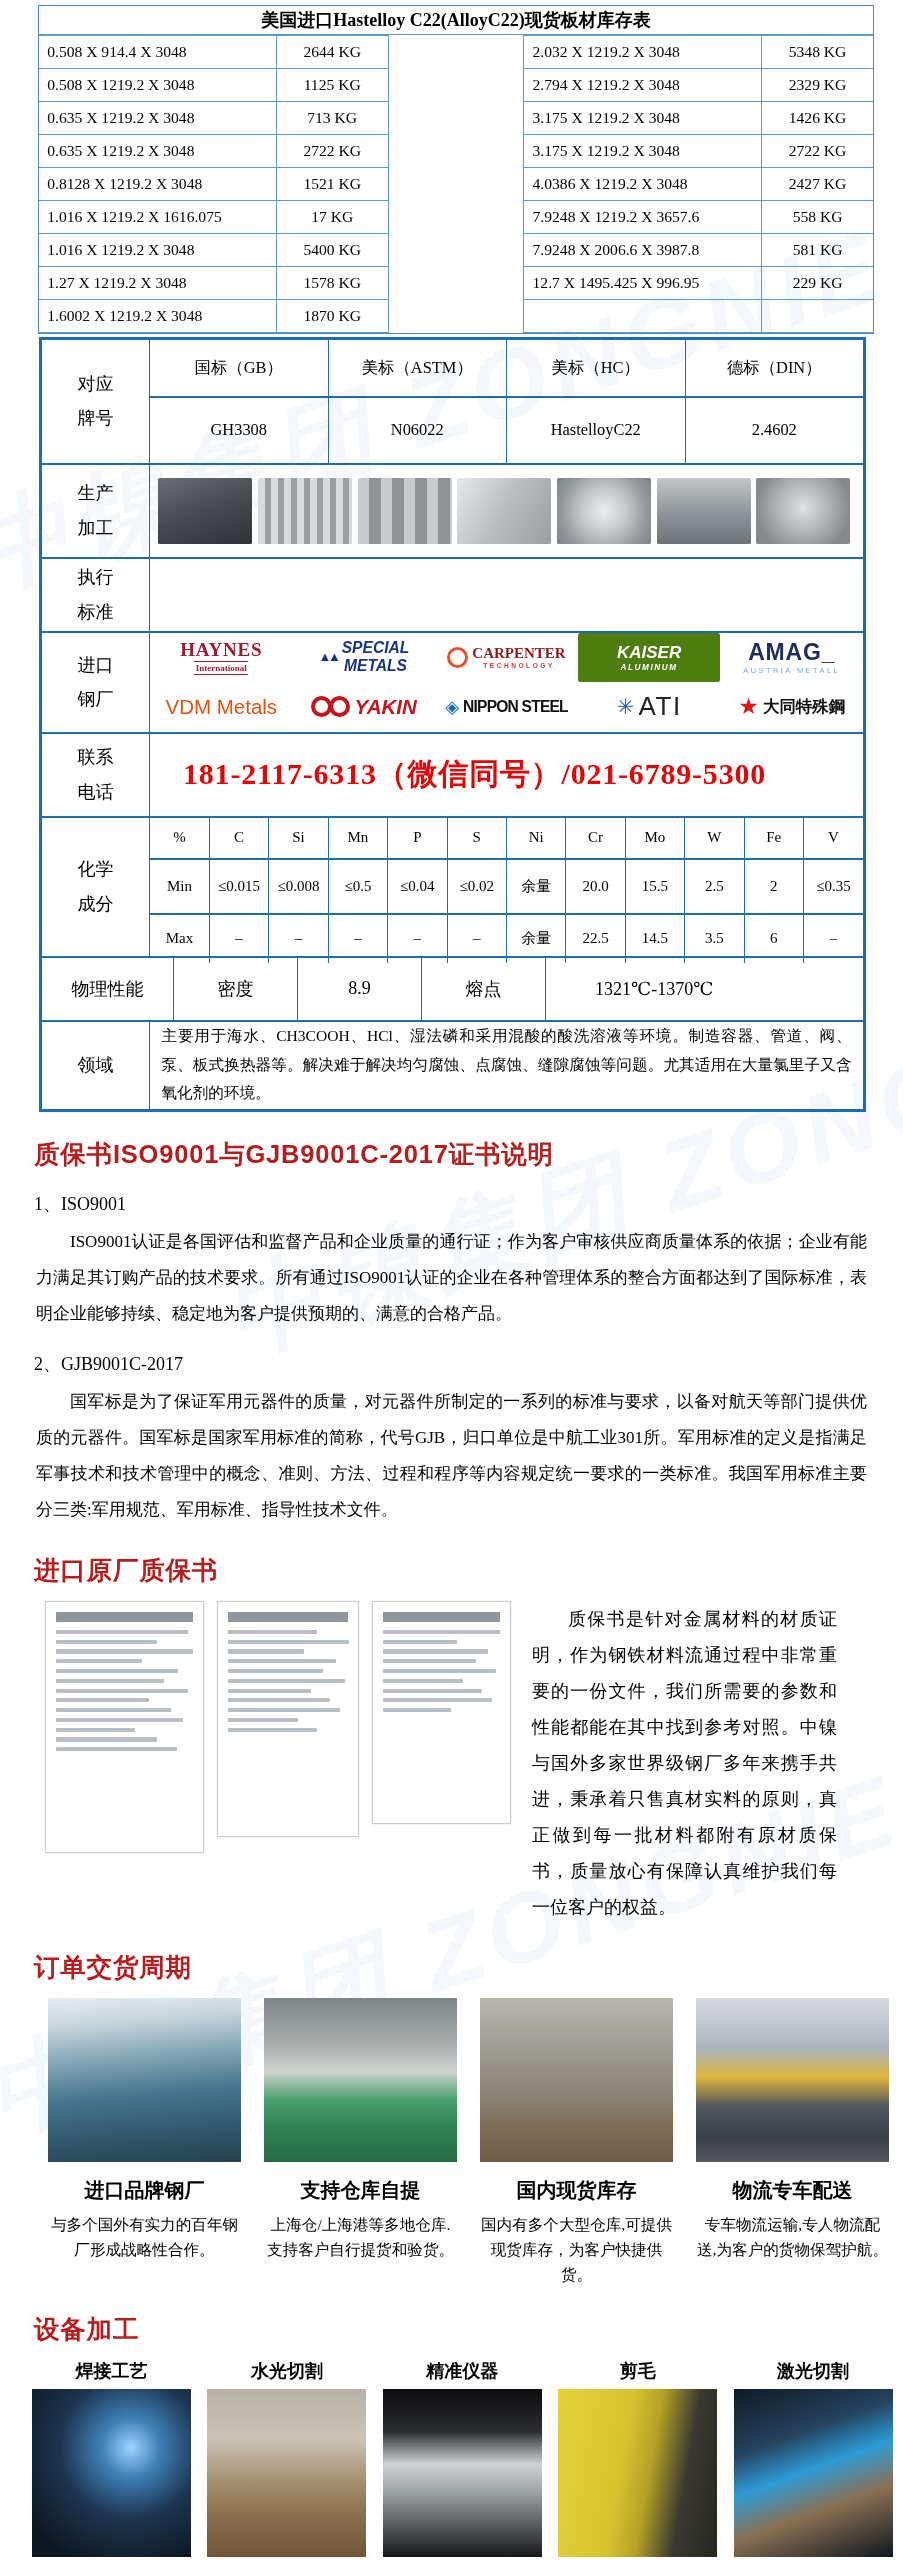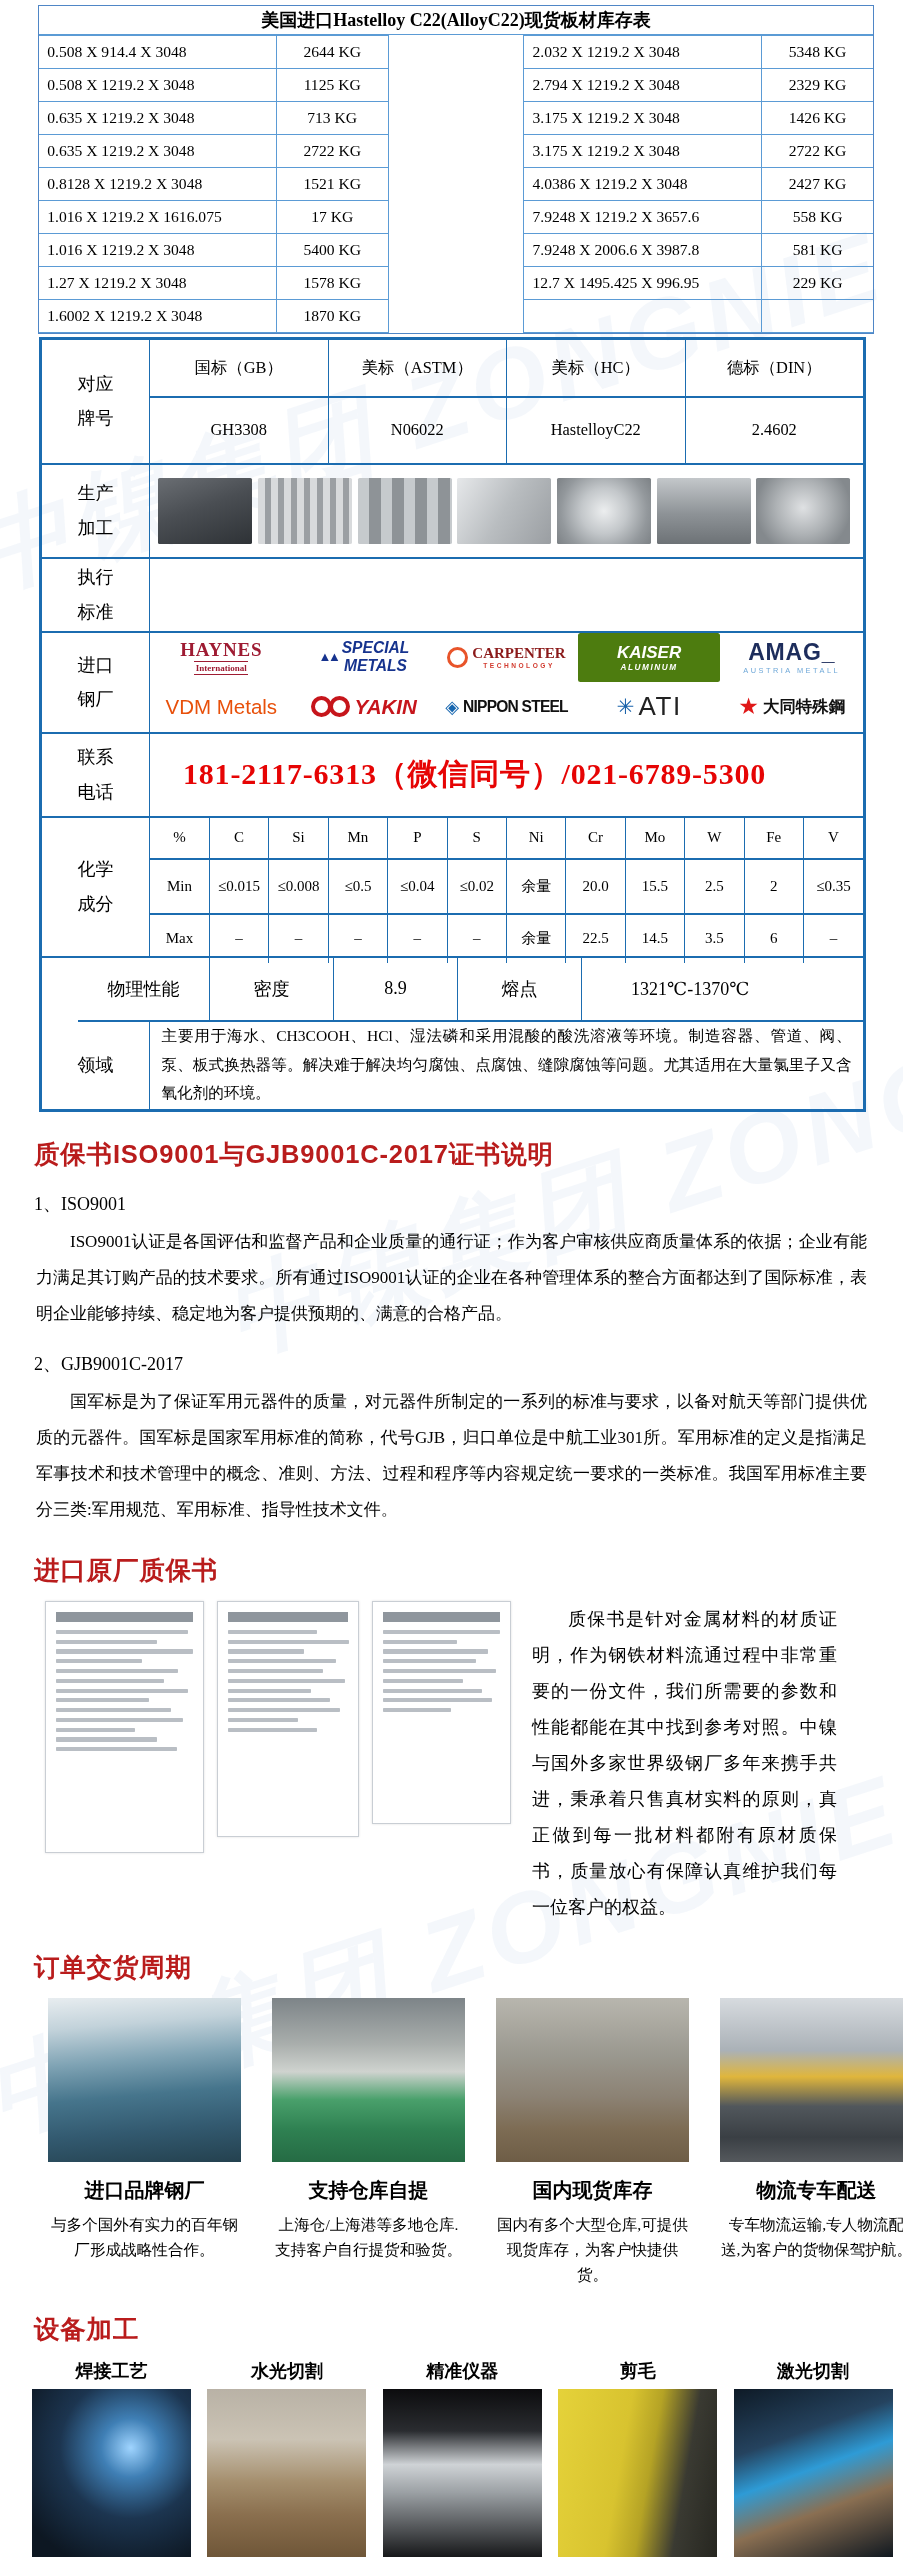--- a/index.html
+++ b/index.html
@@ -98,21 +98,21 @@
   .chem-table td{border:0.8px solid #1b6cb0;text-align:center;font-size:15px;overflow:hidden;}
   .chem-table tr.ch-head td{height:38px;border-bottom:2.5px solid #1b6cb0;}
   .chem-table tr.ch-min td{height:51px;border-bottom:2.5px solid #1b6cb0;}
   .chem-table tr.ch-max td{height:46px;}
   .chem-table td:first-child{border-left:none;}
   .chem-table td:last-child{border-right:none;}
   .chem-table tr:first-child td{border-top:none;}
   .chem-table tr:last-child td{border-bottom:none;}
 
   
-  .row-phys{height:62px;margin-left:36px;}
+  .row-phys{height:62px;}
   .phys-label{width:131px;flex:0 0 131px;}
   .phys-cells{display:flex;flex:1;}
   .phys-cell{border-right:1.6px solid #1b6cb0;display:flex;align-items:center;justify-content:center;font-size:18px;}
   .pc1,.pc2,.pc3{flex:0 0 123px;}
   .pc4{flex:1;border-right:none;justify-content:flex-start;padding-left:49px;}
 
   
   .row-field{height:87px;}
   .field-text{display:flex;align-items:center;height:100%;padding:0 11.5px;font-size:15.6px;
               line-height:1.85;text-align:justify;}
@@ -129,21 +129,21 @@
   .cert{background:#fff;border:0.8px solid #c9ced4;box-shadow:0 0 2.5px rgba(0,0,0,.12);padding:8.2px 6.6px;}
   .cert1{width:144px;height:234px;}
   .cert2{width:127px;height:218px;}
   .cert3{width:123px;height:205px;}
   .sk-line{height:4.1px;background:#b9bec4;margin:5.7px 3.3px;border-radius:0.8px;}
   .sk-head{height:10px;background:#8f969d;margin:1.6px 3.3px 8.2px;}
   .warranty-text{width:305px;margin-left:21.4px;font-size:18px;line-height:36px;
                  text-align:justify;text-indent:2em;}
 
   
-  .delivery{margin:13px 0 0 48px;display:flex;gap:31px;}
+  .delivery{margin:13px 0 0 48px;display:flex;gap:23px;}
   .d-item{width:193px;}
   .d-photo{width:193px;height:164px;}
   .d1{background:linear-gradient(175deg,#e8edf0 0%,#c2d2da 18%,#7fa3b4 38%,#46758c 58%,#335a70 78%,#24414f 100%);}
   .d2{background:linear-gradient(180deg,#7d8488 0%,#a9aeac 28%,#cfd3cf 45%,#49a06b 62%,#2f8152 80%,#256b44 100%);}
   .d3{background:linear-gradient(180deg,#b8b6ae 0%,#9a988f 35%,#8c8274 60%,#7d6c54 80%,#6e5d46 100%);}
   .d4{background:linear-gradient(180deg,#d7dbdf 0%,#aab1b7 32%,#e0b63c 48%,#51575c 66%,#3a3f44 85%,#55595d 100%);}
   .d-cap{margin-top:15px;text-align:center;font-size:20px;font-weight:bold;}
   .d-desc{margin-top:8.2px;font-size:15.6px;line-height:25px;text-align:center;}
 
   

